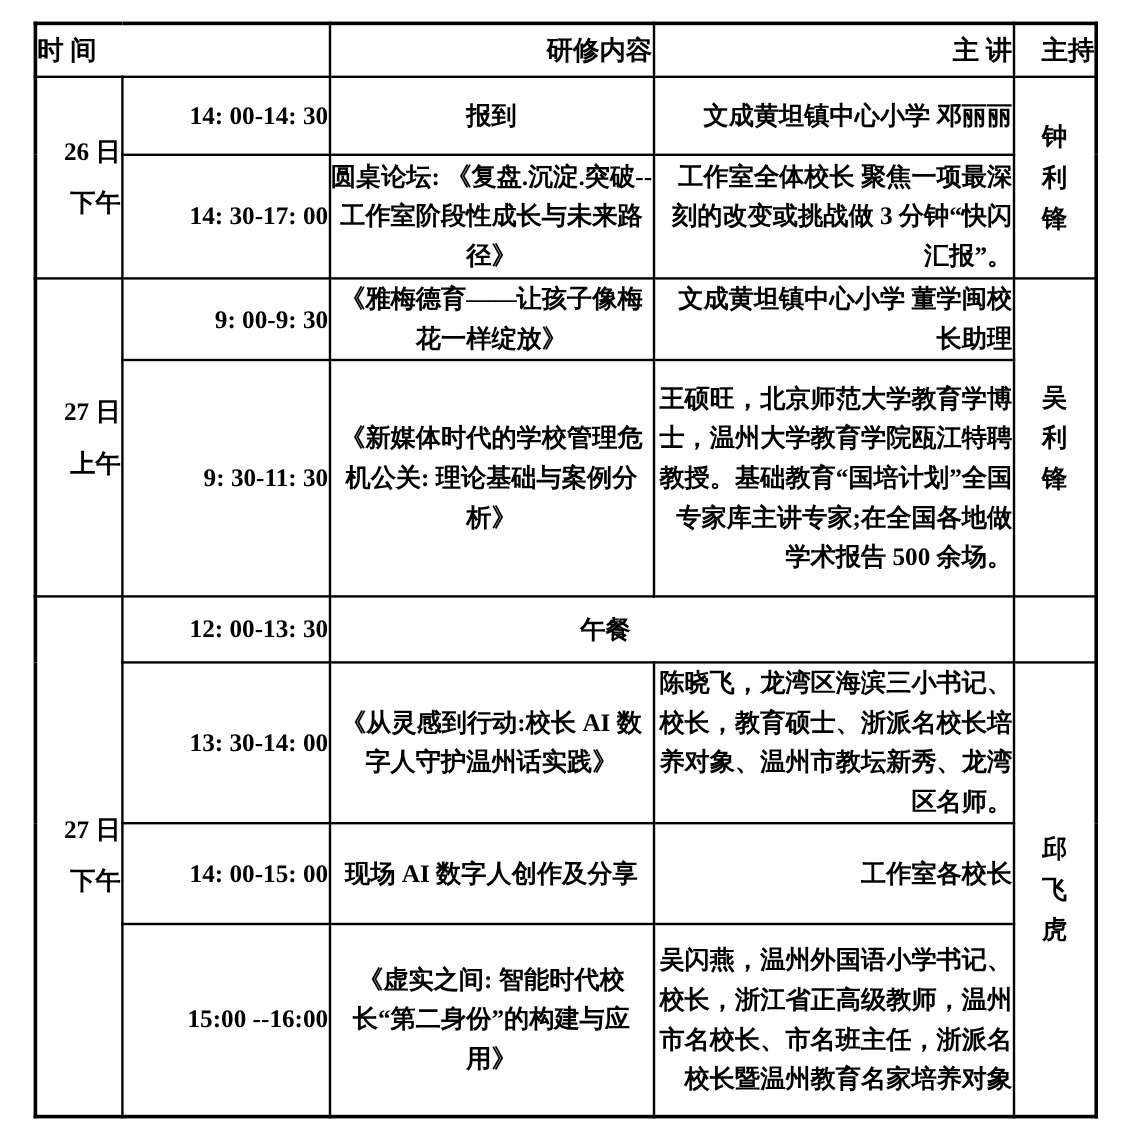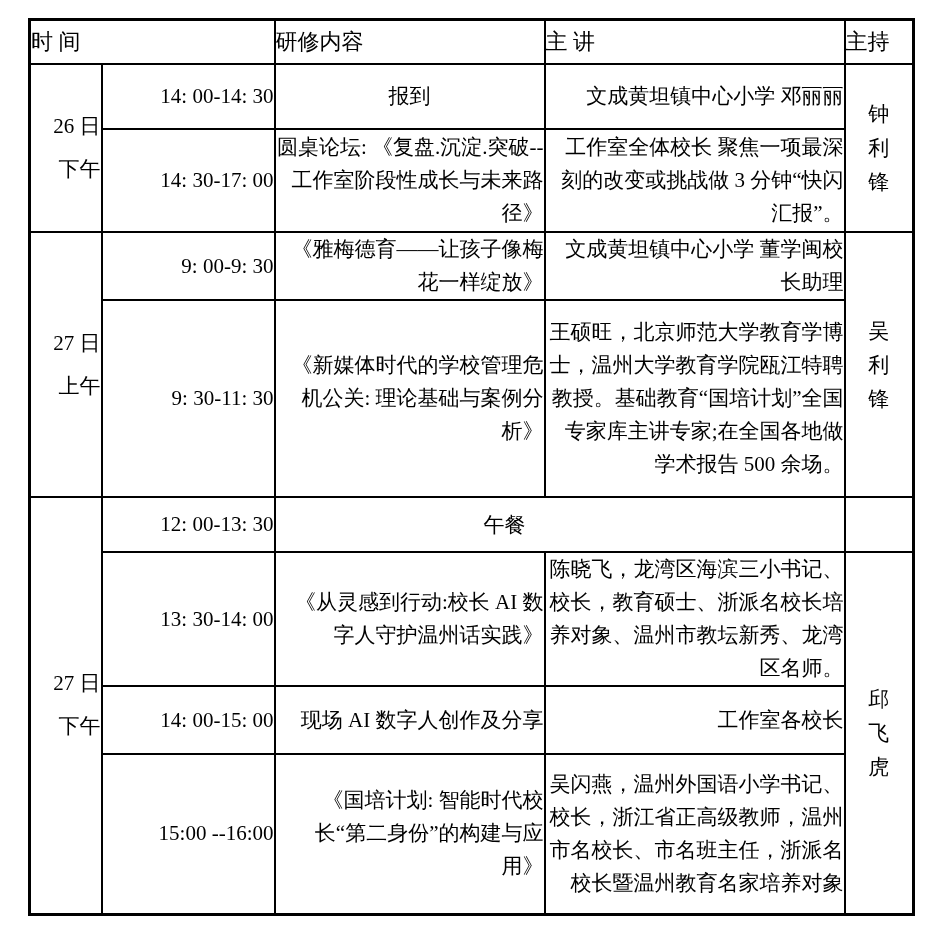--- a/index.html
+++ b/index.html
@@ -14,38 +14,38 @@
   table.schedule {
     position:absolute; left:28px; top:18px;
     border-collapse:collapse;
     table-layout:fixed;
     border:3px solid #000;
   }
   .schedule th, .schedule td {
     border:2px solid #000;
     padding:0;
     font-size:21px;
-    font-weight:normal;
+    font-weight:bold;
     vertical-align:middle;
     overflow:hidden;
     margin-left:24px;
   }
   .schedule th { font-size:22px; height:42px; }
   .th-time { text-align:left; padding-left:26px; }
-  .th-center { text-align:left; }
+  .th-center { text-align:right; }
 
   .c-date {
     text-align:right;
     white-space:pre-line;
     line-height:43px;
     font-size:21px;
   }
   .c-time { text-align:right; font-size:21px; }
   .c-content {
-    text-align:right;
+    text-align:center;
     padding:2px 14px 2px 9px;
     line-height:33px;
   }
   .c-content.center { text-align:center; padding:0 4px; }
   .c-speaker {
     text-align:right;
     padding:2px 8px 2px 10px;
     line-height:33px;
   }
   .c-host { text-align:center; }
@@ -126,26 +126,26 @@
 
     <tr style="height:132px">
       <td class="c-time">13: 30-14: 00</td>
       <td class="c-content">《从灵感到行动:校长 AI 数字人守护温州话实践》</td>
       <td class="c-speaker">陈晓飞，龙湾区海滨三小书记、校长，教育硕士、浙派名校长培养对象、温州市教坛新秀、龙湾区名师。</td>
       <td rowspan="3" class="c-host">
         <span class="vstack">邱飞虎</span>
       </td>
     </tr>
 
-    <tr style="height:68px">
+    <tr style="height:84px">
       <td class="c-time">14: 00-15: 00</td>
       <td class="c-content">现场 AI 数字人创作及分享</td>
       <td class="c-speaker">工作室各校长</td>
     </tr>
 
     <tr style="height:160px">
       <td class="c-time">15:00 --16:00</td>
-      <td class="c-content">《国培计划: 智能时代校长“第二身份”的构建与应用》</td>
+      <td class="c-content">《虚实之间: 智能时代校长“第二身份”的构建与应用》</td>
       <td class="c-speaker">吴闪燕，温州外国语小学书记、校长，浙江省正高级教师，温州市名校长、市名班主任，浙派名校长暨温州教育名家培养对象</td>
     </tr>
   </tbody>
     </table>
 </div>
 
 </body></html>

